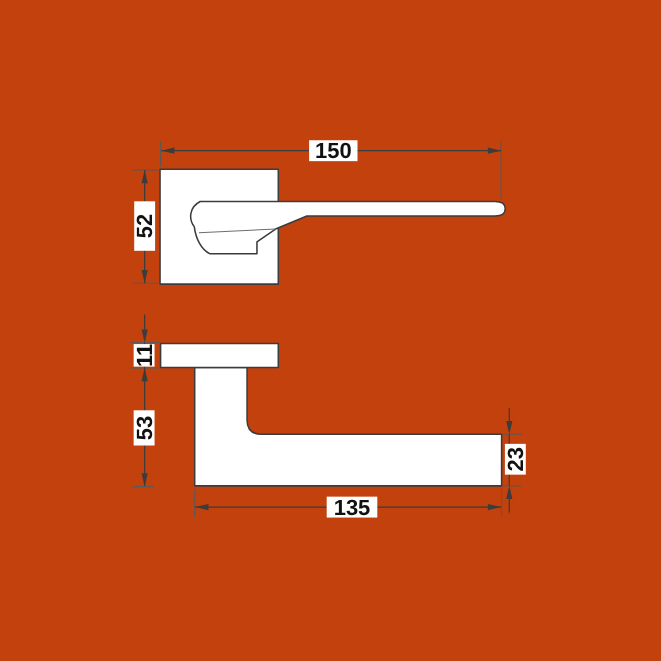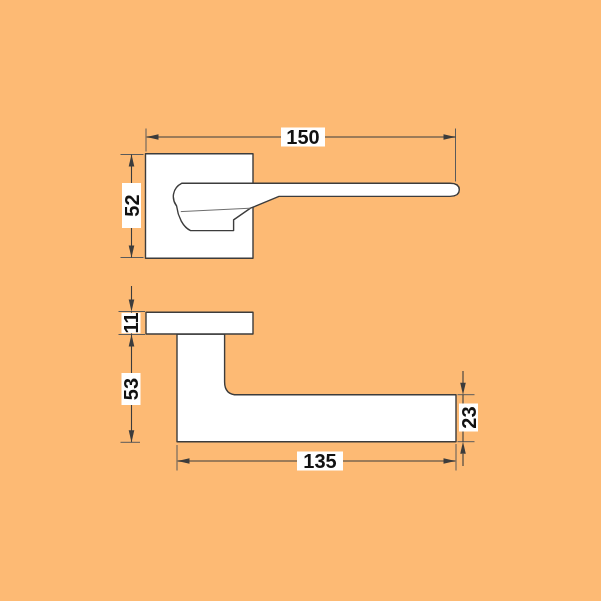--- a/index.html
+++ b/index.html
@@ -4,21 +4,21 @@
 <style>
   html, body {
     margin: 0;
     padding: 0;
     background: #ffffff;
   }
   .canvas {
     position: relative;
     width: 601px;
     height: 601px;
-    background: #fdba74;
+    background: #c2410c;
     overflow: hidden;
     font-family: "Liberation Sans", sans-serif;
   }
   svg { display: block; }
   .outline {
     fill: #ffffff;
     stroke: #3c3c3c;
     stroke-width: 1.4;
     stroke-linejoin: round;
   }

